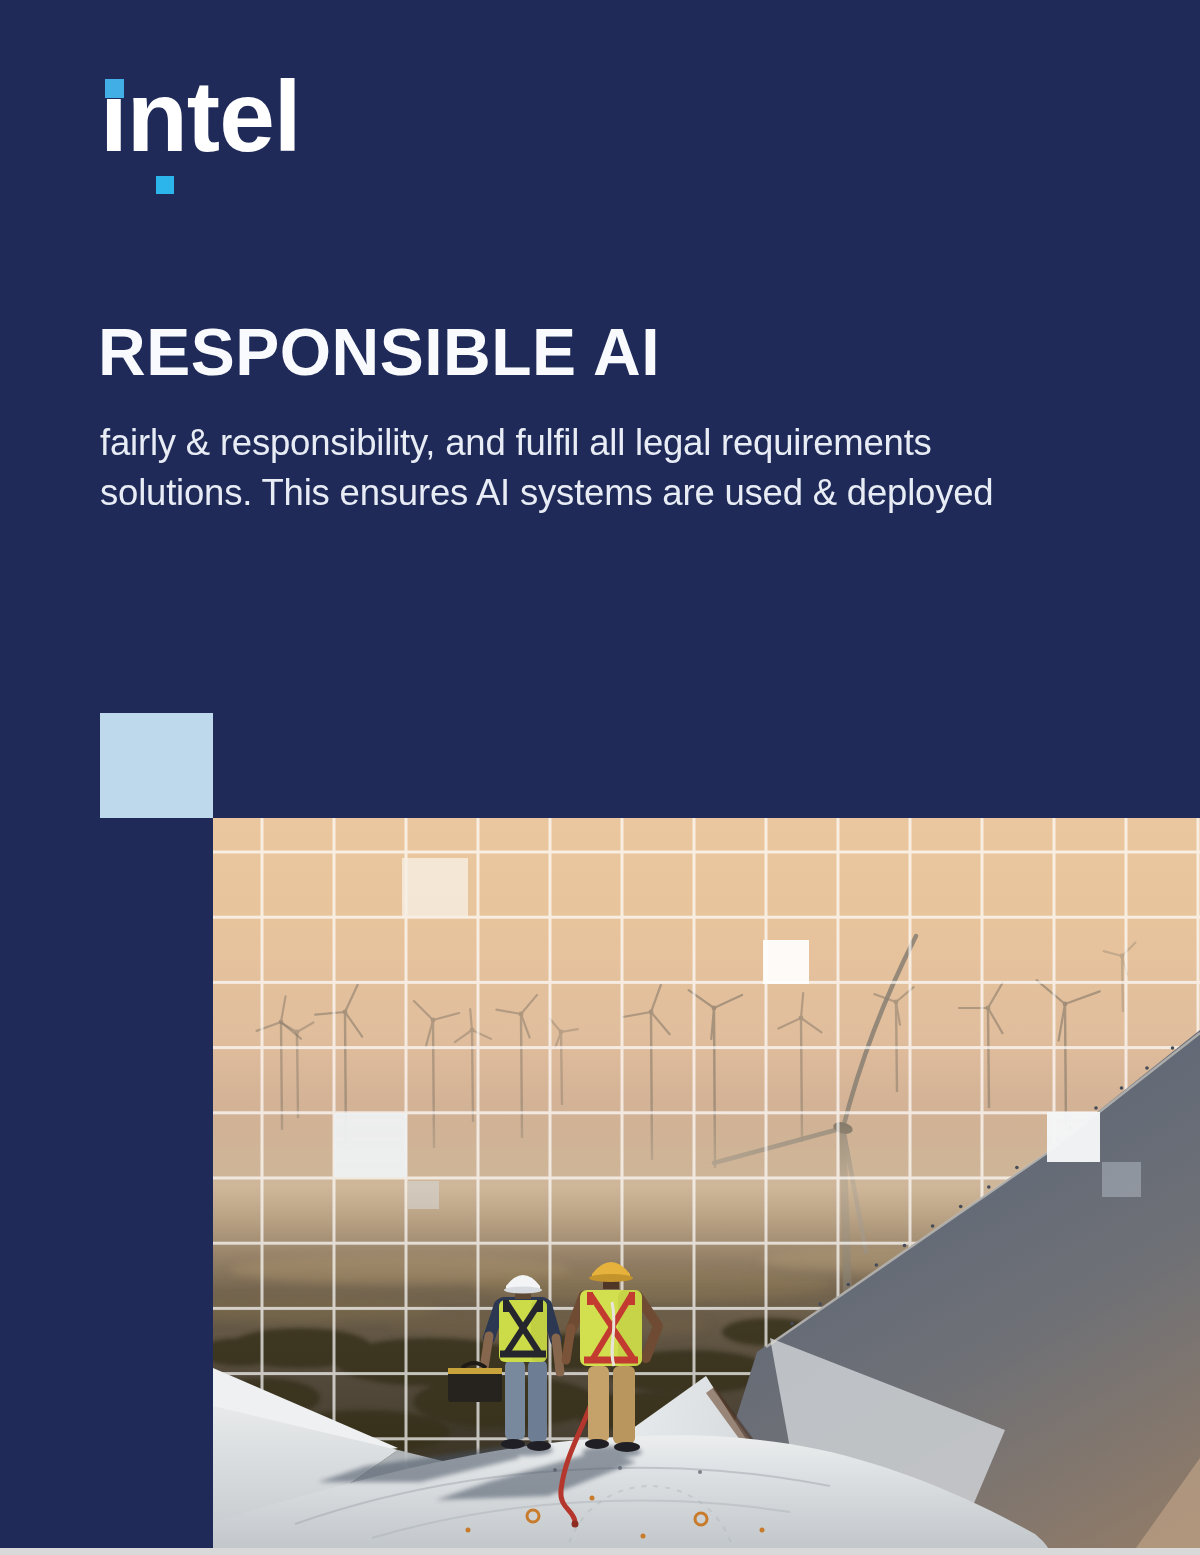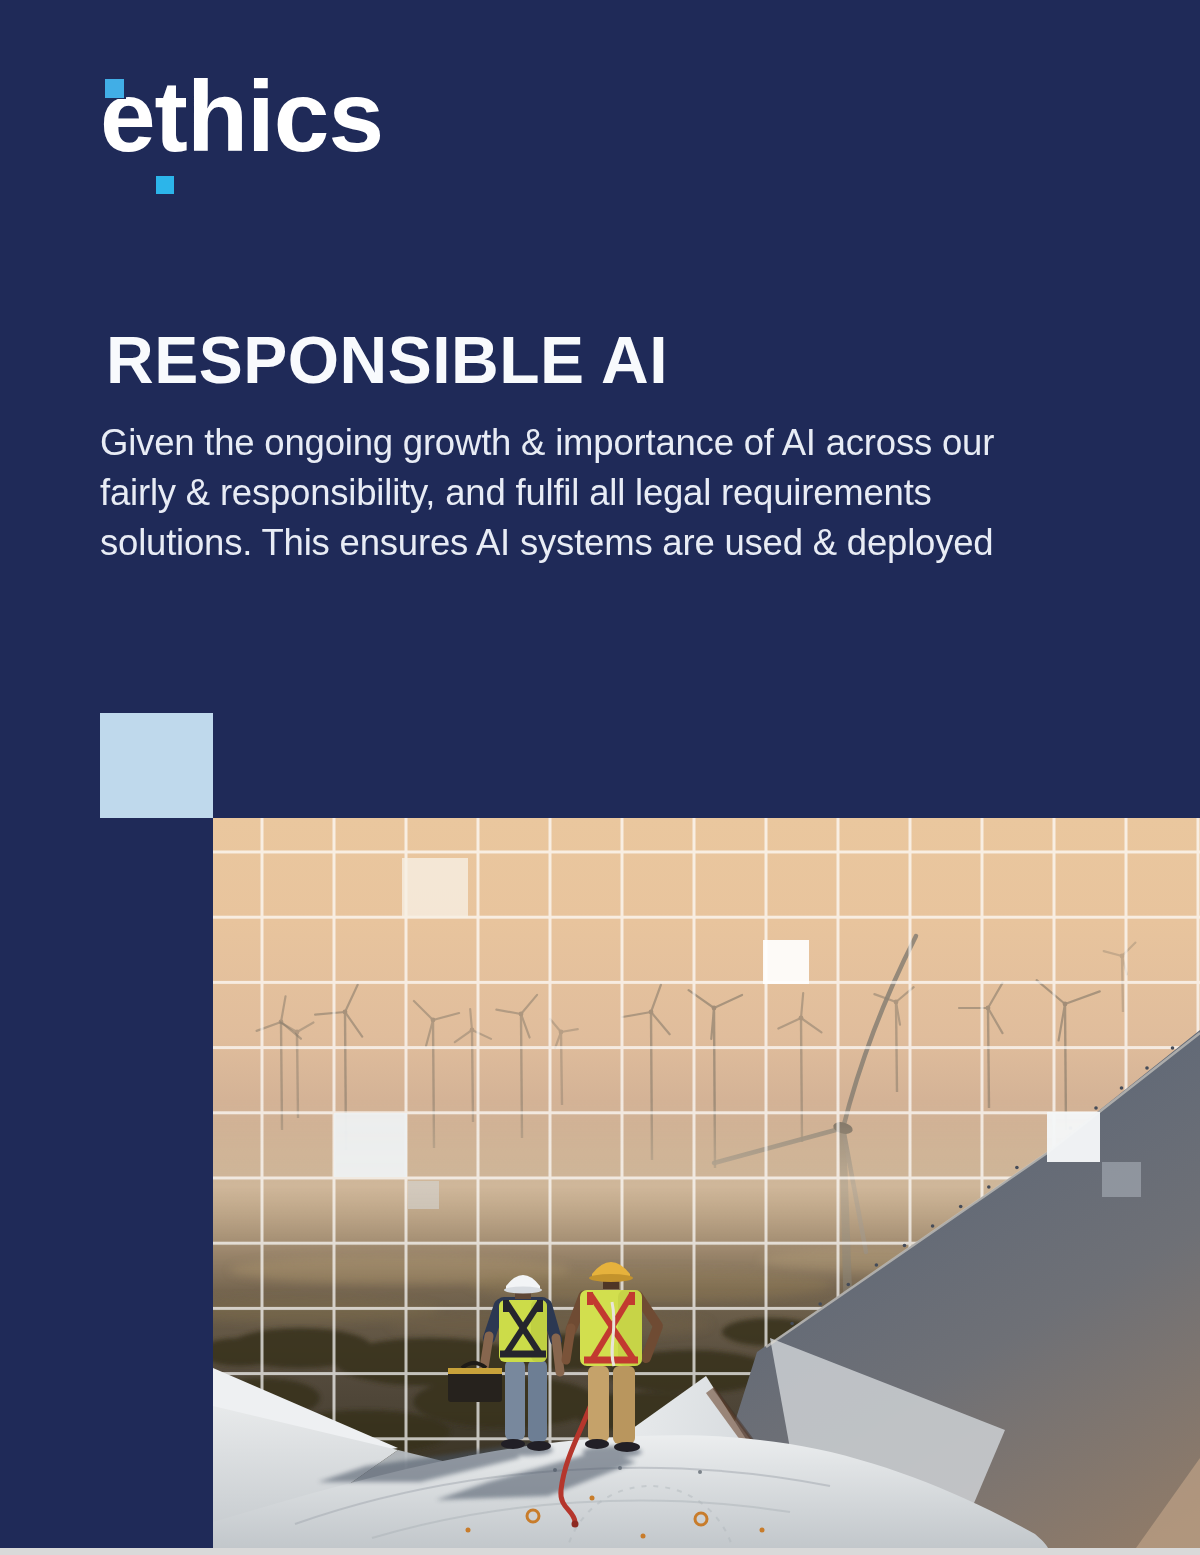--- a/index.html
+++ b/index.html
@@ -33,21 +33,21 @@
   .intel-dot{position:absolute;left:5px;top:11px;width:19px;height:19px;background:var(--logo-dot);}
   .logo-ai{
     position:relative;display:block;
     color:var(--logo-ai);font-size:98px;font-weight:700;
     letter-spacing:-1px;line-height:88px;height:88px;margin-top:4px;
   }
   .ai-dot-cover{position:absolute;left:52px;top:6px;width:26px;height:21px;background:var(--background);}
   .ai-dot{position:absolute;left:56px;top:8px;width:18px;height:18px;background:var(--logo-ai);}
   
   .title{
-    position:absolute;left:98px;top:319px;margin:8px;
+    position:absolute;left:98px;top:319px;margin:0;
     font-size:66px;font-weight:700;letter-spacing:0.5px;
     color:var(--title-text);line-height:66px;white-space:nowrap;
   }
   .intro{
     position:absolute;left:100px;top:418px;
     font-size:36.5px;line-height:50px;letter-spacing:-0.2px;
     color:var(--body-text);font-weight:400;
   }
   .intro div{white-space:nowrap;}
   
@@ -64,34 +64,33 @@
     background:var(--page-edge);
   }
 </style>
 </head>
 <body>
 
 <div class="page">
 
   <div class="logo">
     <div class="logo-intel">
-      <span>ethics</span>
+      <span>intel</span>
       <span class="intel-dot-cover"></span>
       <span class="intel-dot"></span>
     </div>
     <div class="logo-ai">
       <span class="ai-dot-cover"></span>
       <span class="ai-dot"></span>
     </div>
   </div>
 
   <h1 class="title">RESPONSIBLE AI</h1>
 
   <div class="intro">
-    <div>Given the ongoing growth &amp; importance of AI across our</div>
     <div>fairly &amp; responsibility, and fulfil all legal requirements</div>
     <div>solutions. This ensures AI systems are used &amp; deployed</div>
   </div>
 
   <div class="accent-square"></div>
 
   <div class="photo">
     <svg width="987" height="730" viewBox="213 818 987 730" xmlns="http://www.w3.org/2000/svg">
       <defs>
         <linearGradient id="bgGrad" x1="0" y1="818" x2="0" y2="1548" gradientUnits="userSpaceOnUse">

